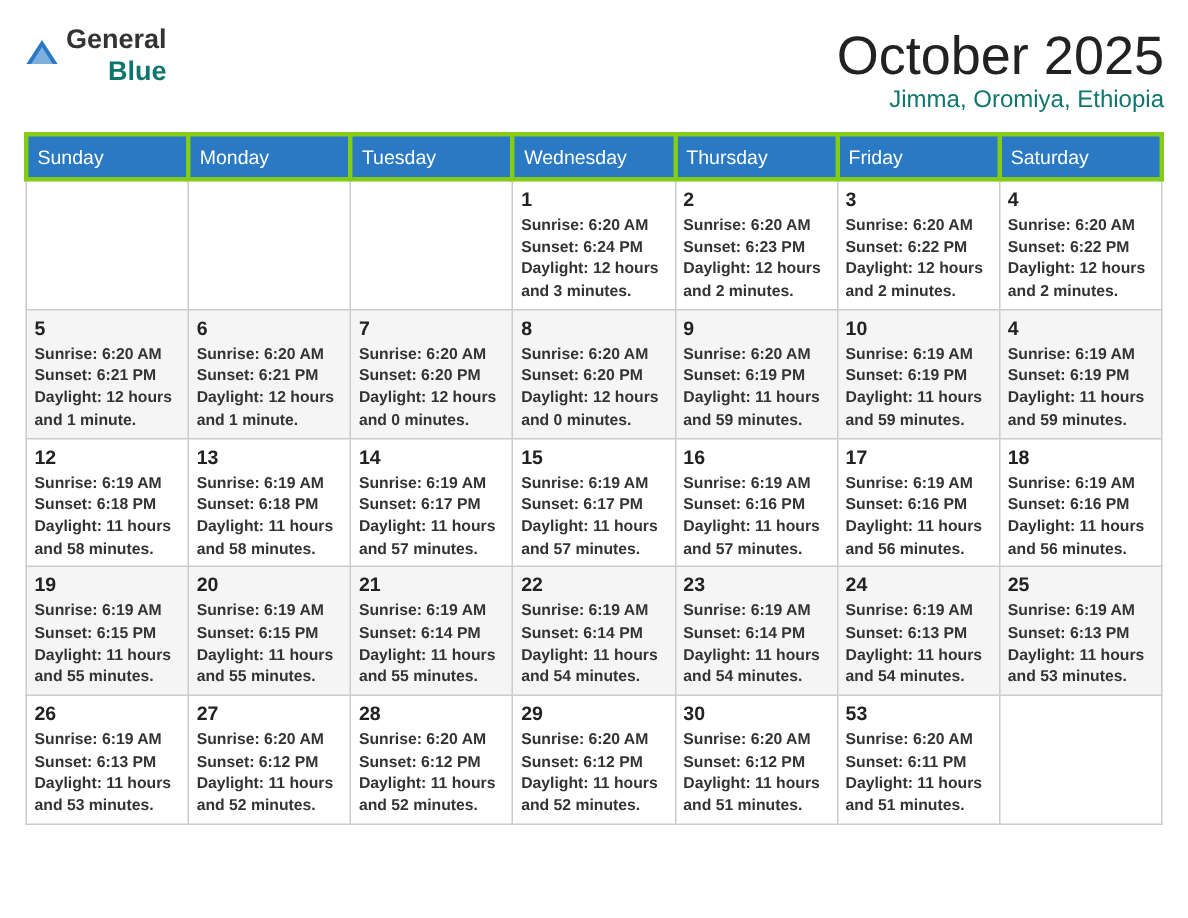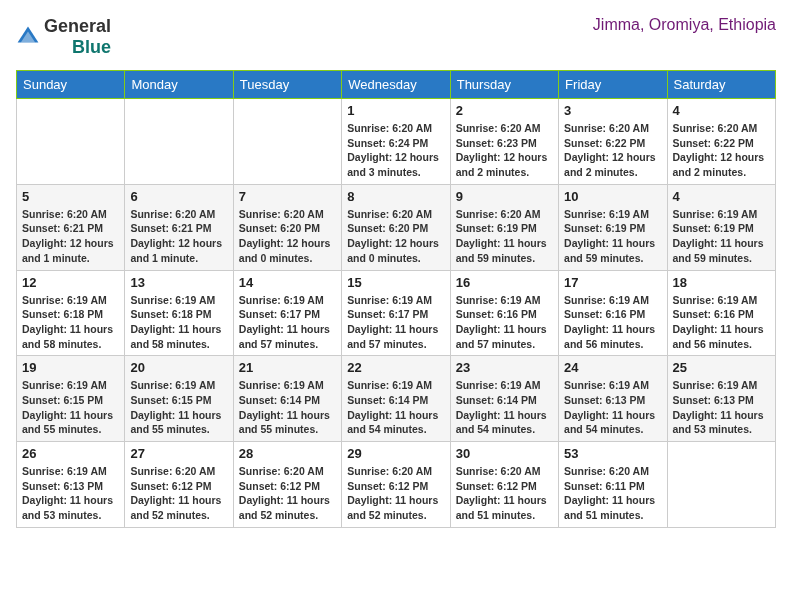--- a/index.html
+++ b/index.html
@@ -39,35 +39,35 @@
     .title-block {
       text-align: right;
     }
     .month-title {
       font-size: 36px;
       font-weight: normal;
       color: #222;
     }
     .location {
       font-size: 16px;
-      color: #701a75;
+      color: #0f766e;
     }
     .calendar {
       width: 100%;
       border-collapse: collapse;
       font-size: 11px;
     }
     .calendar th {
       background-color: #2979c5;
       color: #fff;
       text-align: left;
       padding: 6px 6px;
       font-size: 13px;
       font-weight: normal;
-      border: 1px solid #84cc16;
+      border: 3px solid #84cc16;
     }
     .calendar td {
       border: 1px solid #ccc;
       vertical-align: top;
       padding: 4px 5px;
       width: 108px;
       min-height: 80px;
       background: #fff;
     }
     .calendar tr:nth-child(even) td {
@@ -97,20 +97,21 @@
     <svg class="logo-icon" viewBox="0 0 30 30" xmlns="http://www.w3.org/2000/svg">
       <polygon points="15,2 28,22 2,22" fill="#2979c5"></polygon>
       <polygon points="15,8 24,22 6,22" fill="#fff" opacity="0.4"></polygon>
     </svg>
     <div>
       <span class="logo-text-general">General</span><br>
       <span class="logo-text-blue">Blue</span>
     </div>
   </div>
   <div class="title-block">
+    <div class="month-title">October 2025</div>
     <div class="location">Jimma, Oromiya, Ethiopia</div>
   </div>
 </div>
 
 <table class="calendar">
   <thead>
     <tr>
     <th>Sunday</th>
         <th>Monday</th>
         <th>Tuesday</th>

